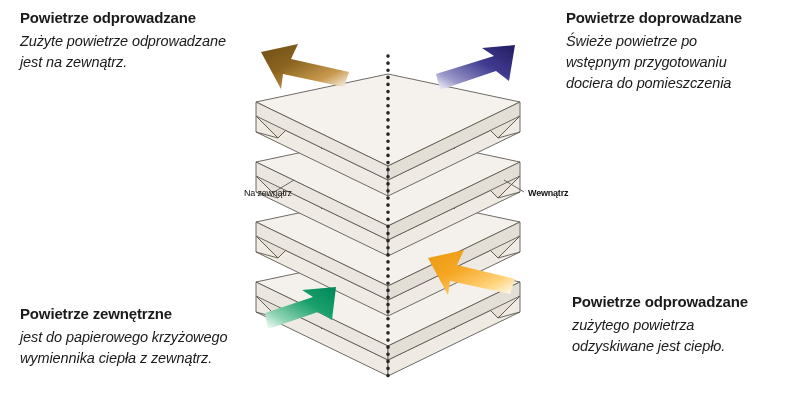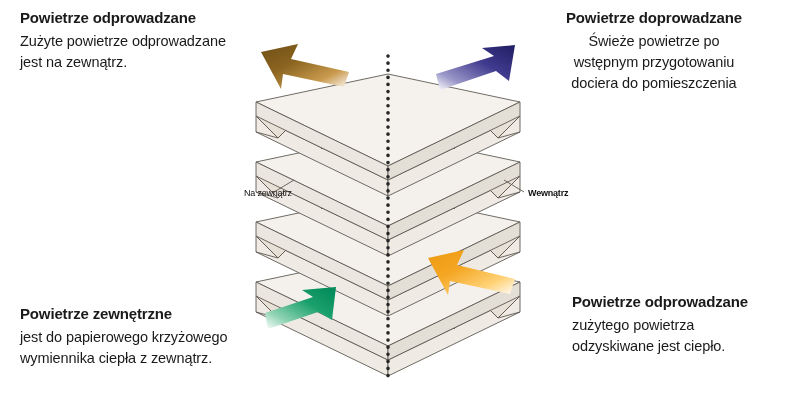--- a/index.html
+++ b/index.html
@@ -25,25 +25,26 @@
     line-height: 20px;
     letter-spacing: -0.15px;
     margin: 0 0 3px 0;
     white-space: nowrap;
   }
   .callout .body {
     font-size: 14.5px;
     line-height: 21px;
     letter-spacing: -0.1px;
     margin: 0;
+    font-style: italic;
   }
   .callout .body span { display: block; white-space: nowrap; }
 
   #callout-exhaust-top    { left: 20px;  top: 8px;  }
-  #callout-supply-top     { left: 566px; top: 8px; text-align: center;  }
+  #callout-supply-top     { left: 566px; top: 8px;  }
   #callout-outdoor-bottom { left: 20px;  top: 304px; }
   #callout-exhaust-bottom { left: 572px; top: 292px; }
 
   .center-label {
     position: absolute;
     font-size: 9px;
     font-family: "Liberation Sans", sans-serif;
     color: #111111;
     letter-spacing: -0.2px;
     white-space: nowrap;

